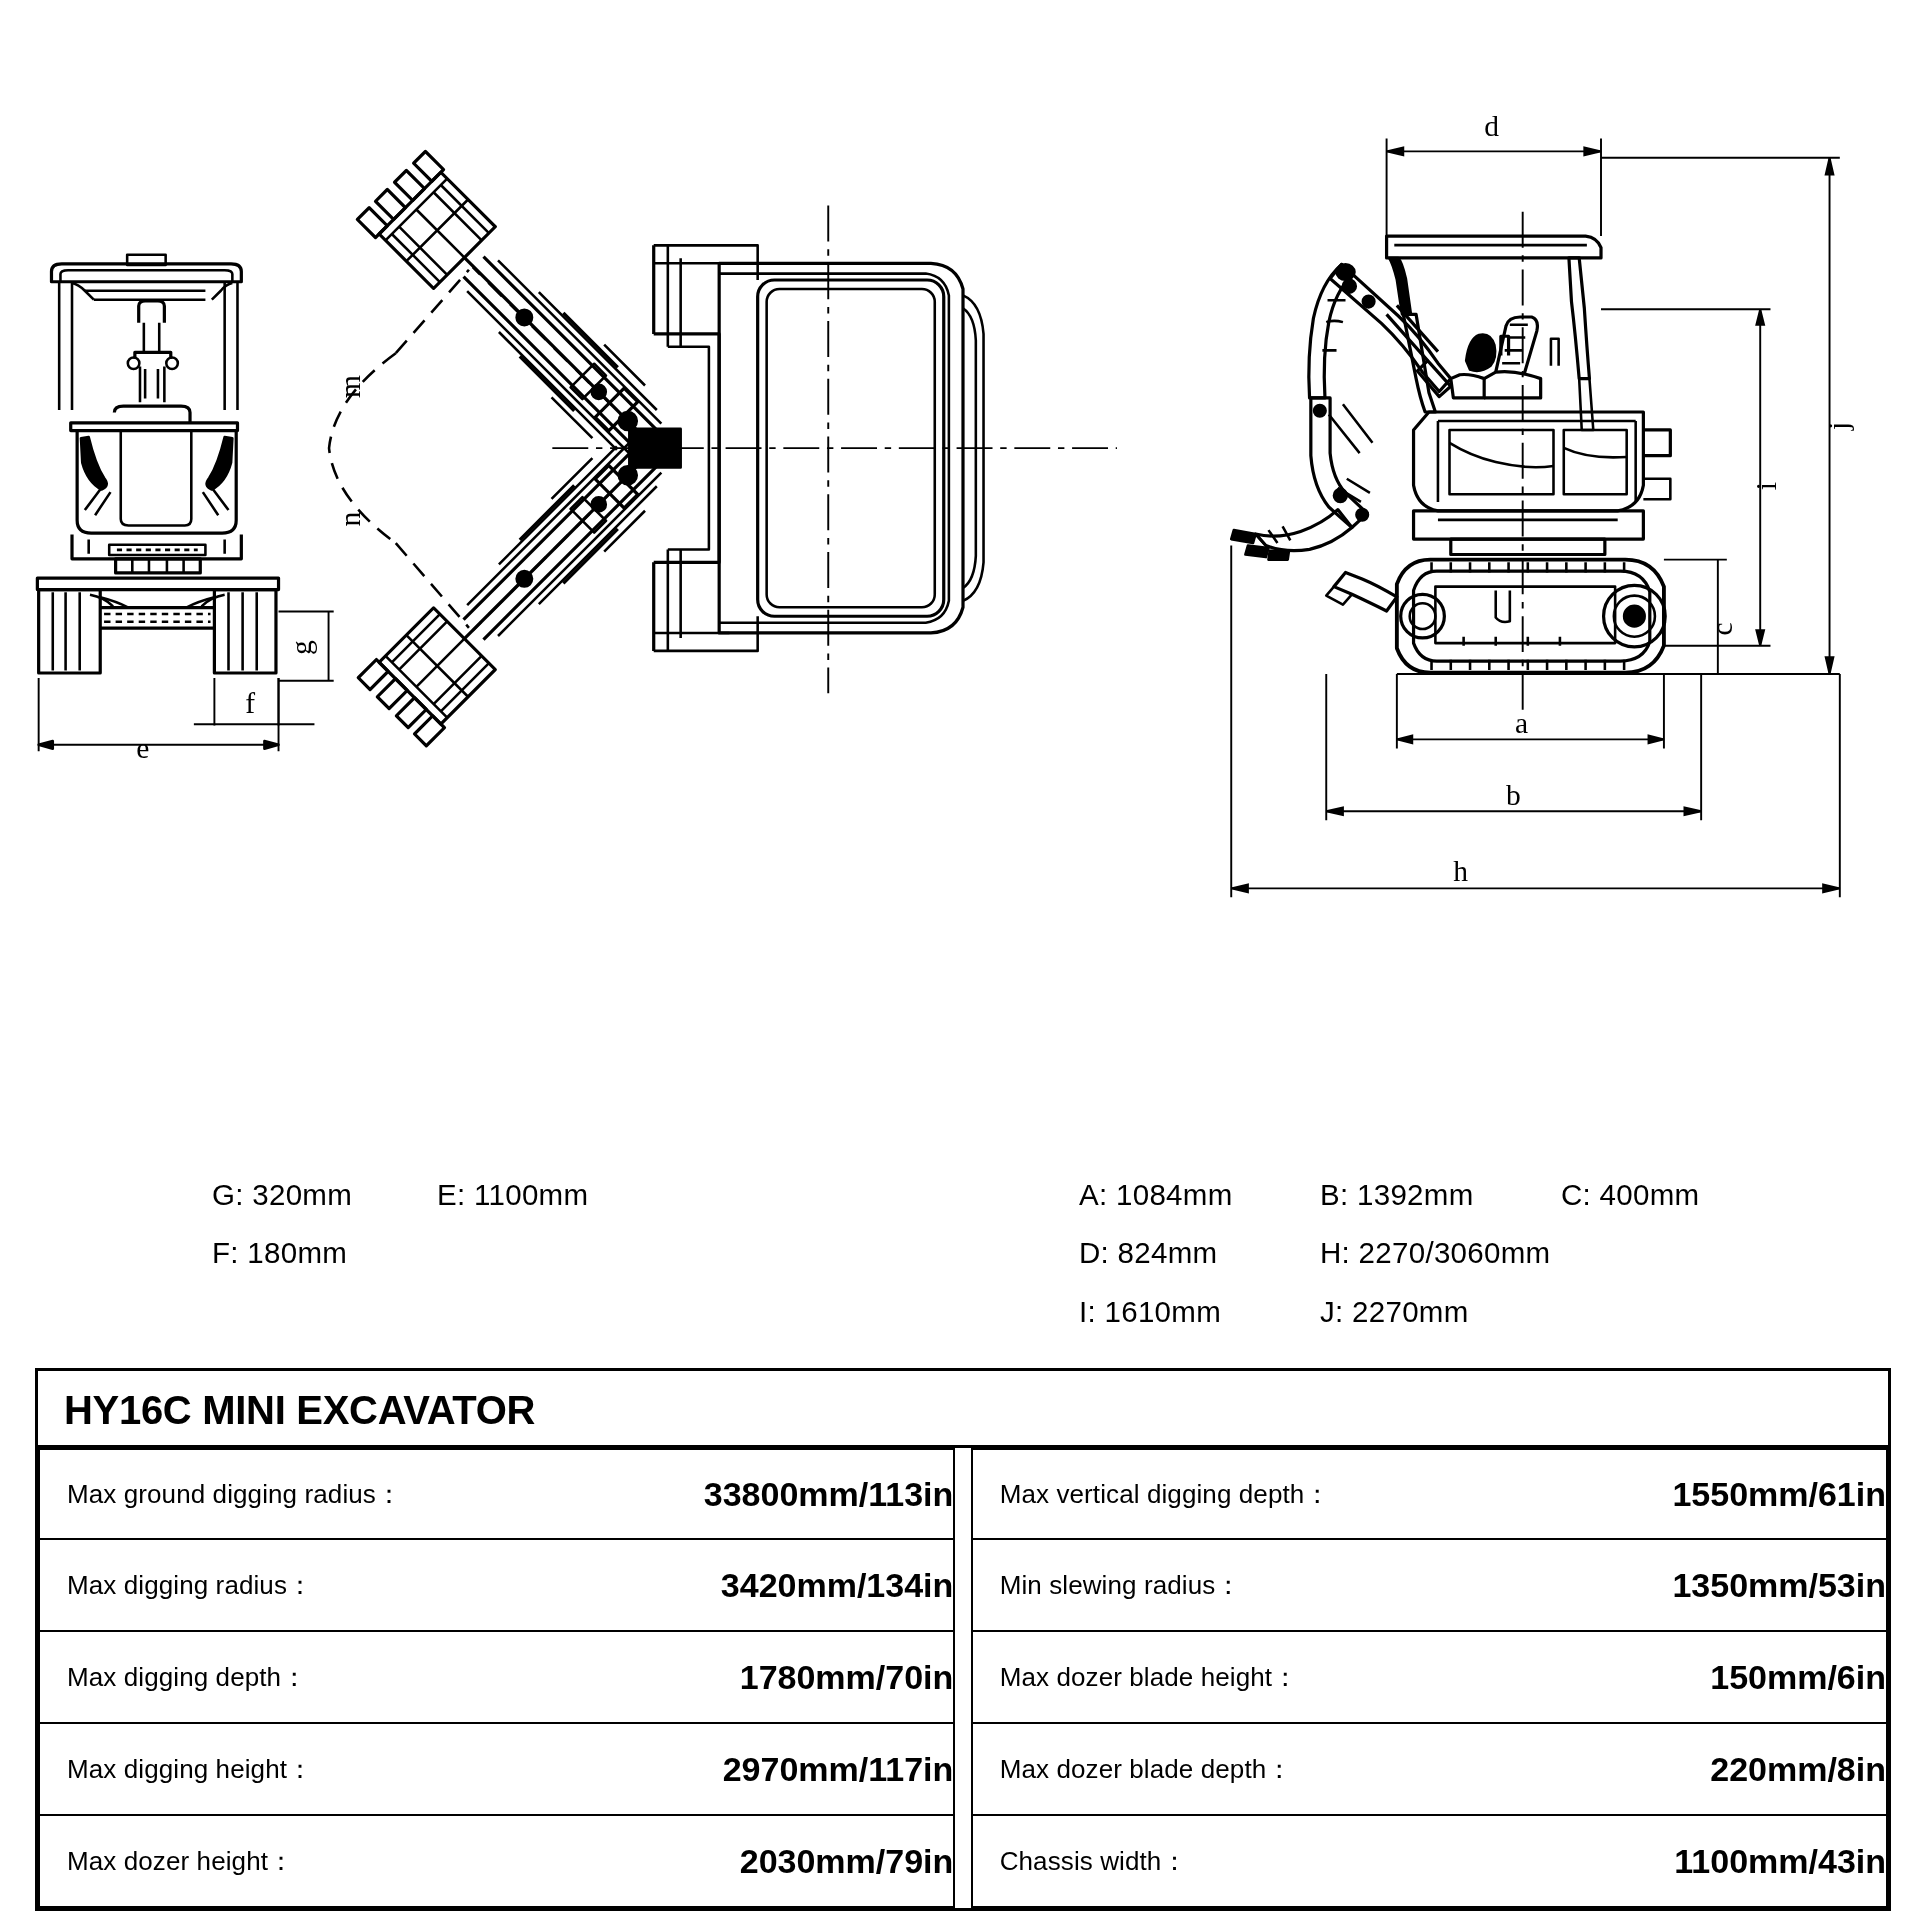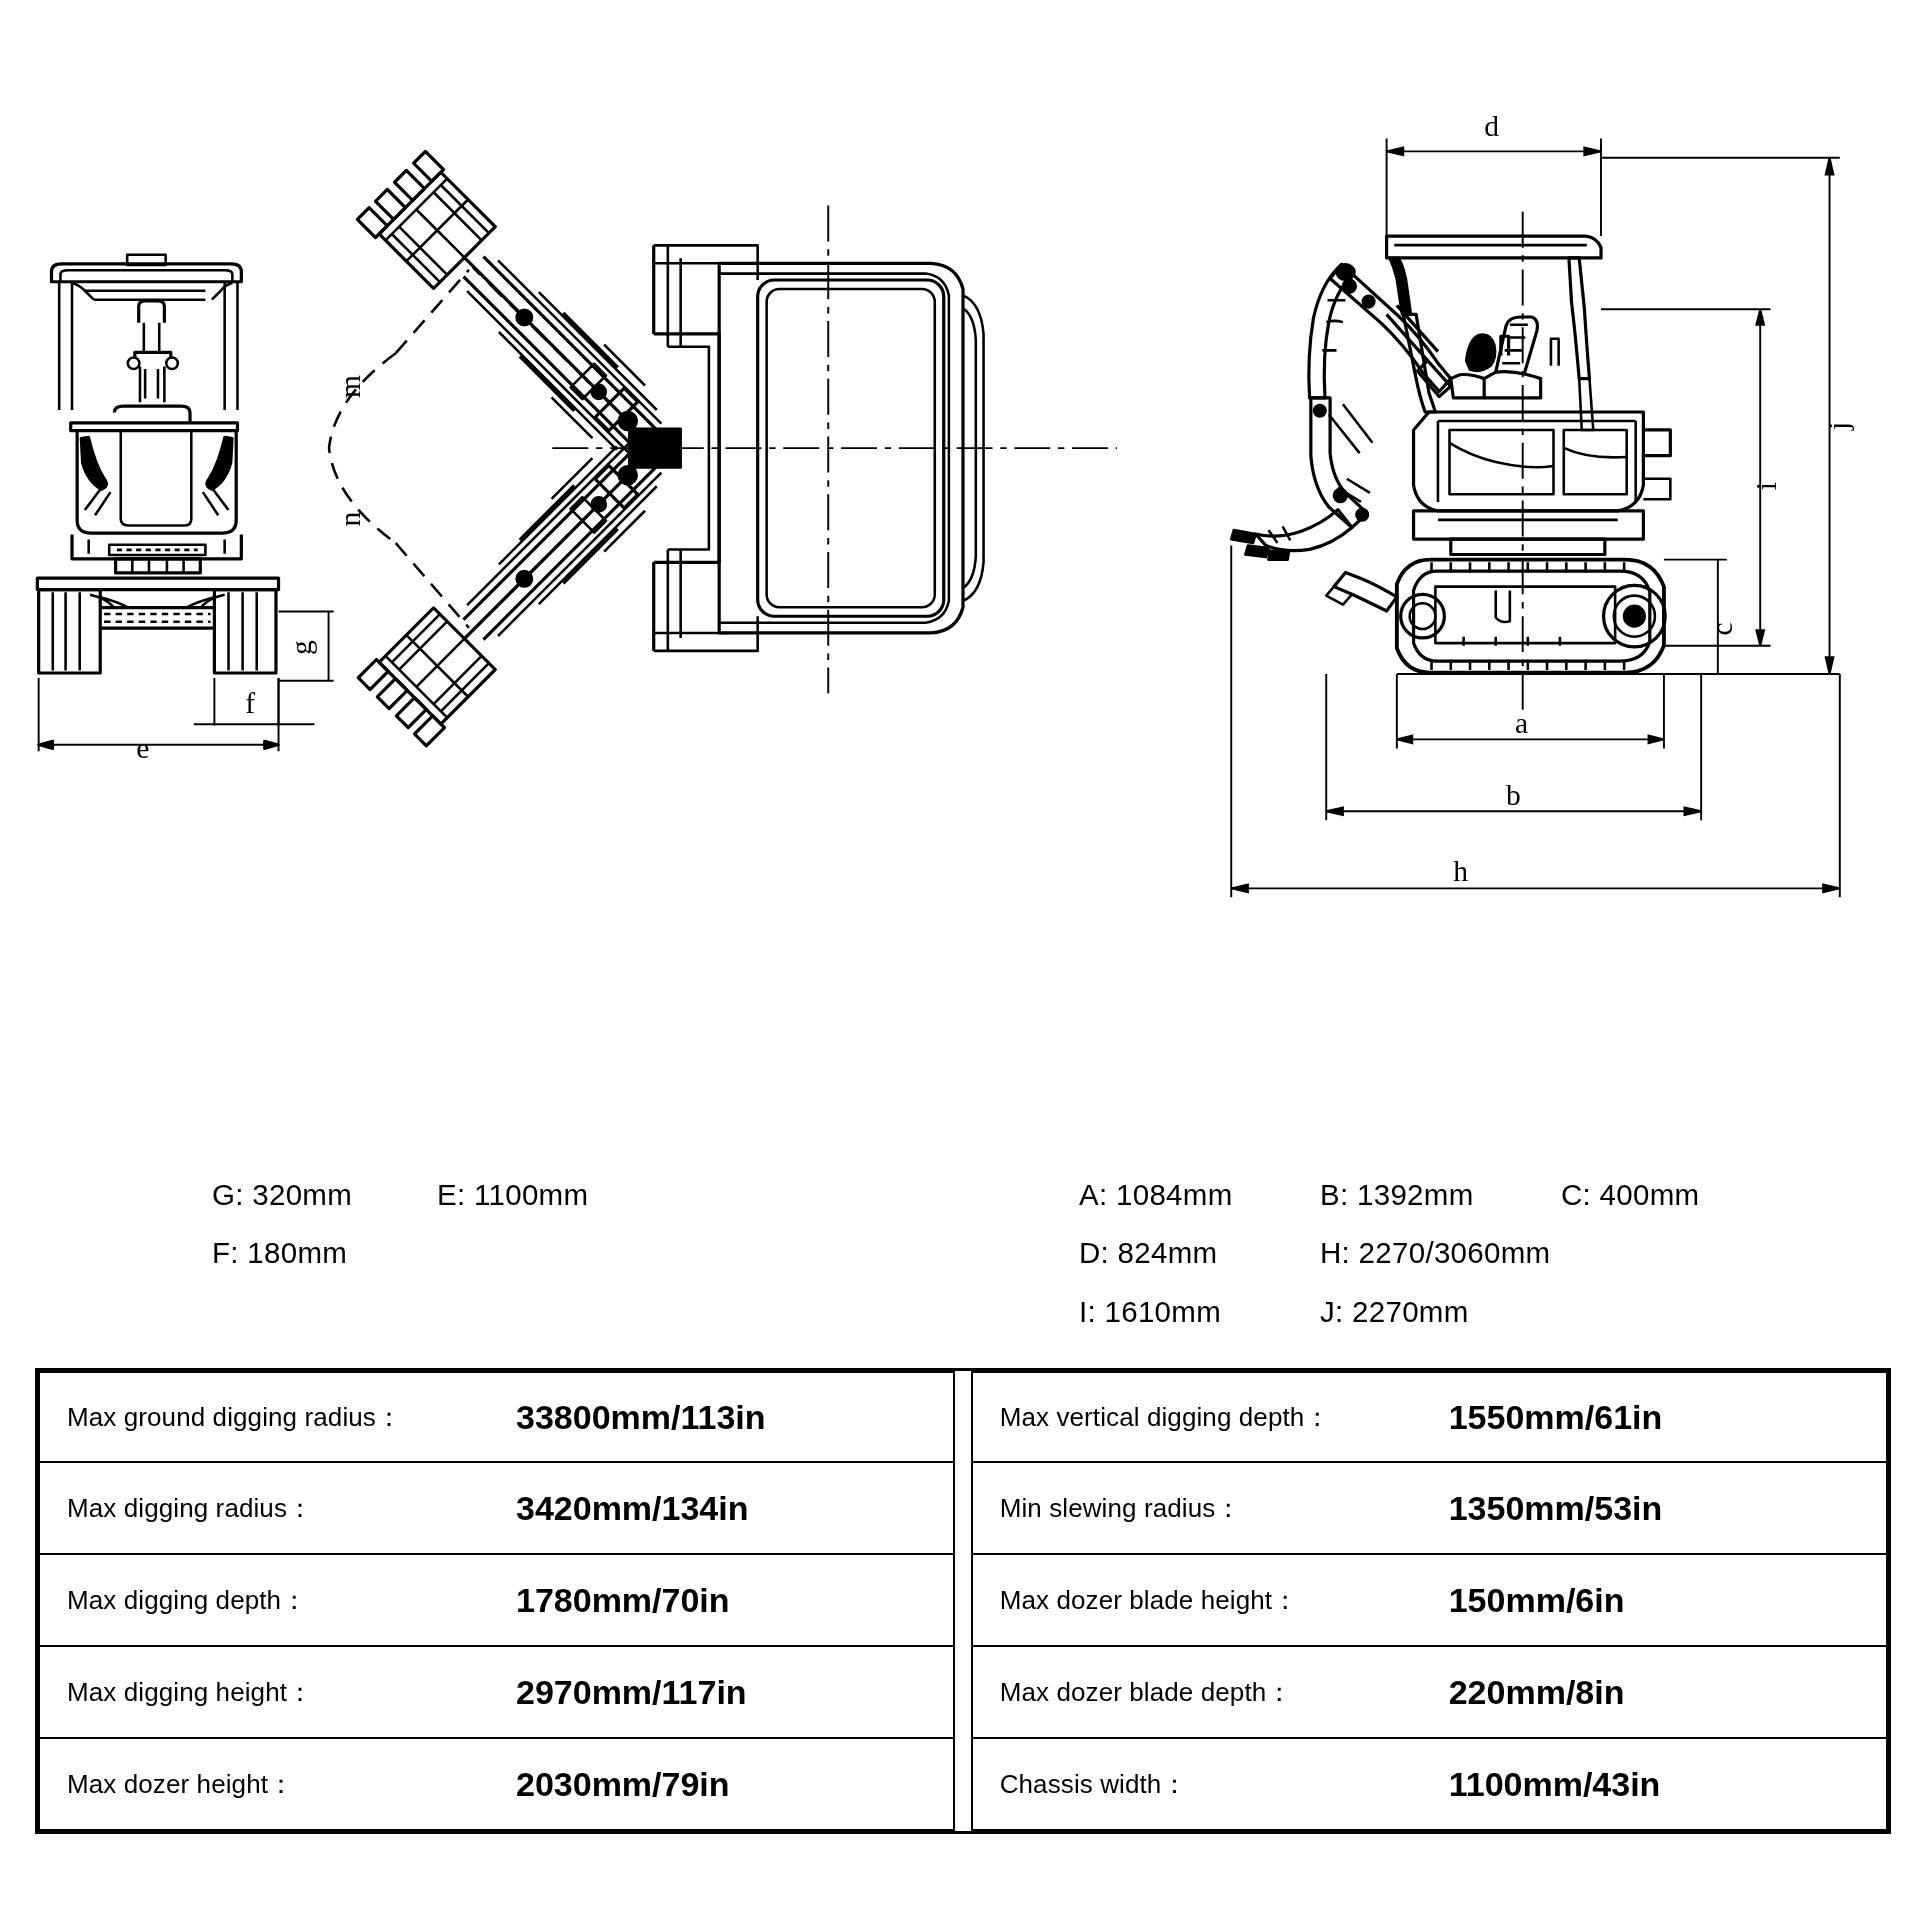--- a/index.html
+++ b/index.html
@@ -53,20 +53,21 @@
   .spec-col{flex:1;box-sizing:border-box;}
   .spec-col.left{padding:0 7.7px 0 0;}
   .spec-col.right{padding:0 0 0 7.7px;}
   .spec-row{
     display:flex;align-items:center;
     border:2.6px solid #000;
     border-top:none;
     height:92px;
     box-sizing:border-box;
     padding:0 0 0 27px;
+    justify-content:space-between;
   }
   .spec-col .spec-row:first-child{border-top:2.6px solid #000;}
   .spec-label{
     font-size:26px;font-weight:400;
     flex:0 0 auto;width:449px;
     letter-spacing:0.1px;
   }
   .spec-col.right .spec-label{width:449px;}
   .spec-value{
     font-size:34px;font-weight:bold;letter-spacing:0px;
@@ -384,20 +385,23 @@
     <span class="legend-item wide">H: 2270/3060mm</span>
   </div>
   <div class="legend-row">
     <span class="legend-item">I: 1610mm</span>
     <span class="legend-item">J: 2270mm</span>
   </div>
 </div>
 
 <div id="spec">
 
+  <div id="spec-title-box">
+    <div id="spec-title">HY16C MINI EXCAVATOR</div>
+  </div>
 
   <div id="spec-body">
 
     <div class="spec-col left">
       <div class="spec-row">
         <span class="spec-label">Max ground digging radius：</span>
         <span class="spec-value">33800mm/113in</span>
       </div>
       <div class="spec-row">
         <span class="spec-label">Max digging radius：</span>

